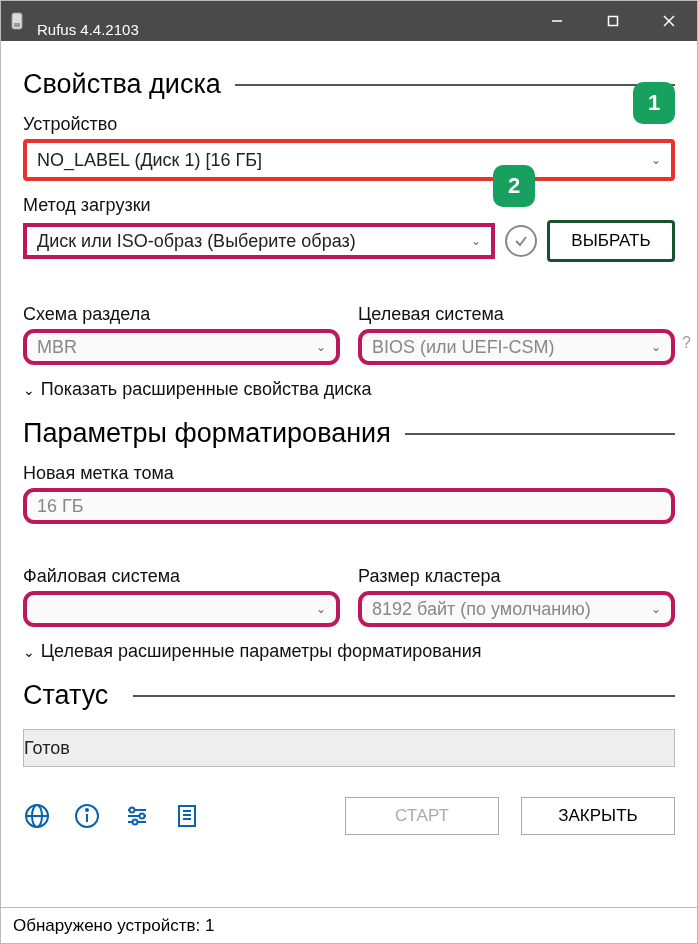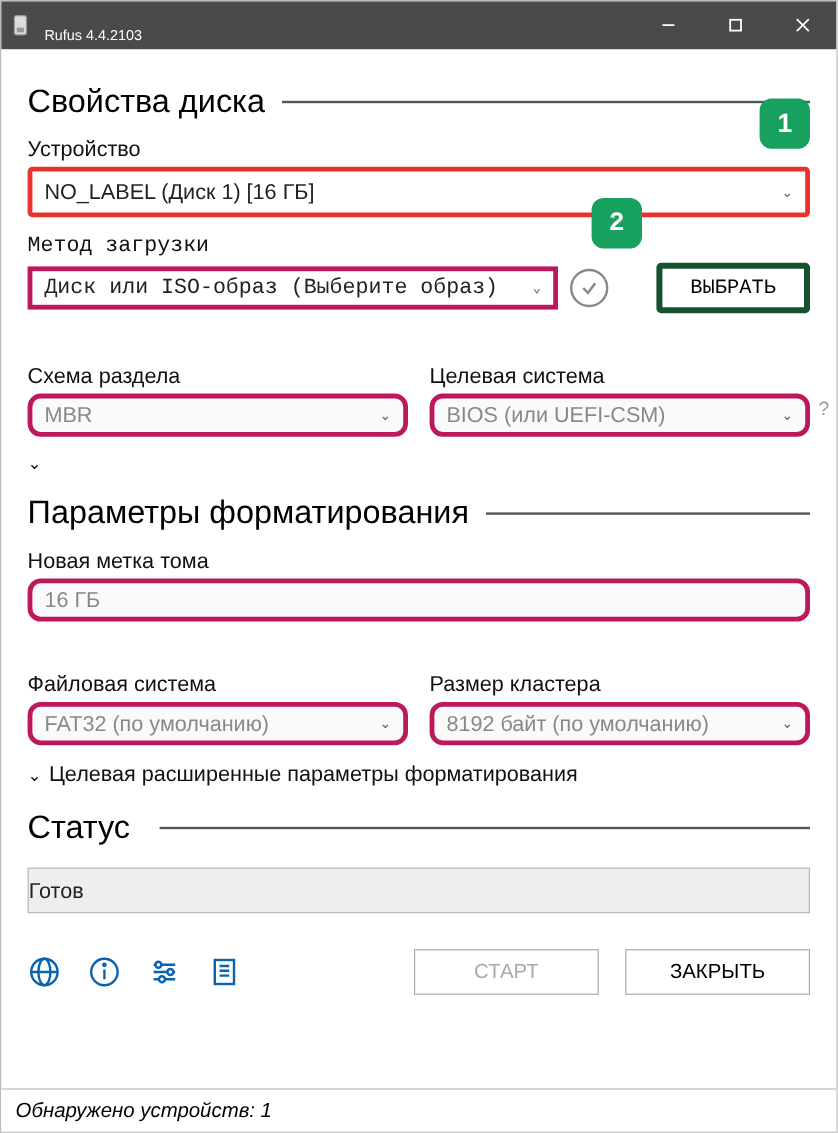--- a/index.html
+++ b/index.html
@@ -17,21 +17,21 @@
     background: #4a4a4a;
     color: #fff;
     height: 40px;
     display: flex;
     align-items: center;
     padding-left: 8px;
   }
   .titlebar-icon {
     width: 20px; height: 20px; margin-right: 8px;
   }
-  .titlebar-title { font-size: 12px; flex: 1; margin-top: 16px; }
+  .titlebar-title { font-size: 15px; flex: 1; margin-top: 16px; }
   .titlebar-buttons { display: flex; height: 100%; }
   .titlebar-btn {
     width: 56px; height: 100%;
     display: flex; align-items: center; justify-content: center;
     color: #fff; font-size: 14px;
   }
   .titlebar-btn svg { stroke: #fff; fill: none; }
 
   
   .content {
@@ -109,25 +109,25 @@
   
   .boot-row { display: flex; gap: 10px; align-items: center; }
   .check-circle {
     width: 32px; height: 32px;
     border: 2px solid #888; border-radius: 50%;
     display: flex; align-items: center; justify-content: center;
     color: #888;
   }
   .btn {
     height: 36px;
-    border: 5px solid #14532d;
+    border: 3px solid #14532d;
     background: #fff;
     font-size: 17px;
     padding: 0 12px;
-    display: flex; align-items: center; justify-content: center; margin-left: 30px;
+    display: flex; align-items: center; justify-content: center;
   }
 
   
   .adv-toggle {
     font-size: 18px; color: #111;
     display: flex; align-items: center; gap: 6px;
     margin: 6px 0 18px 0;
     cursor: pointer;
   }
   .adv-toggle .caret { font-size: 14px; }
@@ -165,21 +165,20 @@
   .main-btn.disabled { color: #aaa; }
 
   
   .footer {
     border-top: 1px solid #bbb;
     height: 36px;
     display: flex; align-items: center;
     padding: 0 12px;
     font-size: 17px;
     background: #fff;
-    font-style: italic;
   }
 
   
   .hint-q {
     position: absolute; right: -16px; top: 30px;
     font-size: 16px; color: #999;
   }
 </style>
 </head>
 <body>
@@ -221,21 +220,21 @@
 
   <div class="row" style="display:block; margin-bottom:14px; position:relative;">
     <div class="label">Устройство</div>
     <div class="badge badge1">1</div>
     <div class="combo highlight-red" style="height:42px;">
       <span>NO_LABEL (Диск 1) [16 ГБ]</span>
       <span class="chev">⌄</span>
     </div>
   </div>
 
-  <div style="position:relative; margin-bottom:14px;font-family:Liberation Mono, monospace;">
+  <div style="position:relative; margin-bottom:14px;">
     <div class="label">Метод загрузки</div>
     <div class="badge badge2">2</div>
     <div class="boot-row">
       <div class="combo" style="flex:1;">
         <span>Диск или ISO-образ (Выберите образ)</span>
         <span class="chev">⌄</span>
       </div>
       <div class="check-circle">
         <svg width="18" height="18" viewBox="0 0 18 18">
             <polyline points="4,9 8,13 14,5" stroke="#888" stroke-width="2" fill="none"></polyline>
@@ -260,39 +259,39 @@
       <div class="combo disabled">
         <span>BIOS (или UEFI-CSM)</span>
         <span class="chev">⌄</span>
       </div>
       <span class="hint-q">?</span>
     </div>
   </div>
 
   <div class="adv-toggle">
     <span class="caret">⌄</span>
+    <span>Показать расширенные свойства диска</span>
   </div>
 
   <div class="section-header">
     <h2>Параметры форматирования</h2>
     <div class="rule"></div>
   </div>
 
   <div style="margin-bottom:14px;">
     <div class="label">Новая метка тома</div>
     <div class="input disabled">
       <input disabled="" value="16 ГБ" style="">
     </div>
   </div>
 
   <div class="row">
     <div class="col">
       <div class="label">Файловая система</div>
       <div class="combo disabled">
-        <span>FAT32 (по умолчанию)</span>
         <span class="chev">⌄</span>
       </div>
     </div>
     <div class="col">
       <div class="label">Размер кластера</div>
       <div class="combo disabled">
         <span>8192 байт (по умолчанию)</span>
         <span class="chev">⌄</span>
       </div>
     </div>

